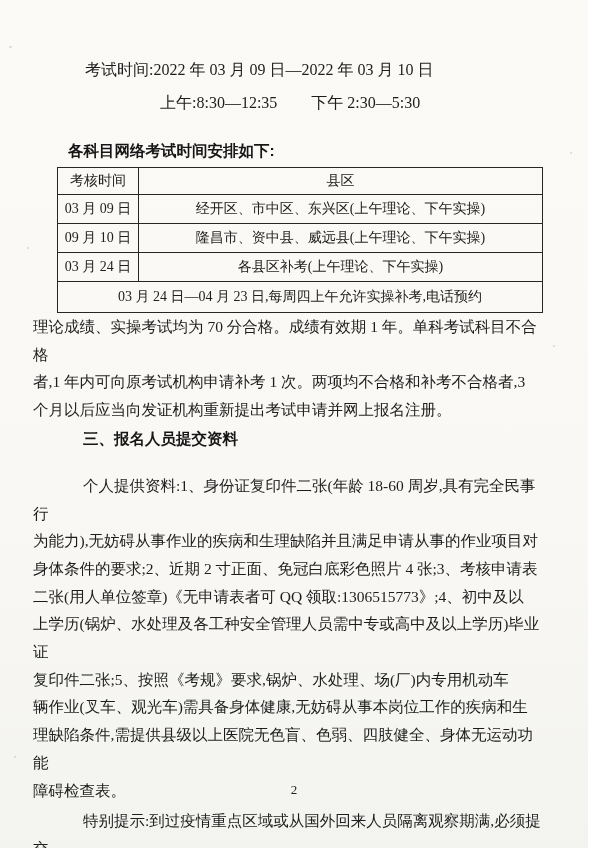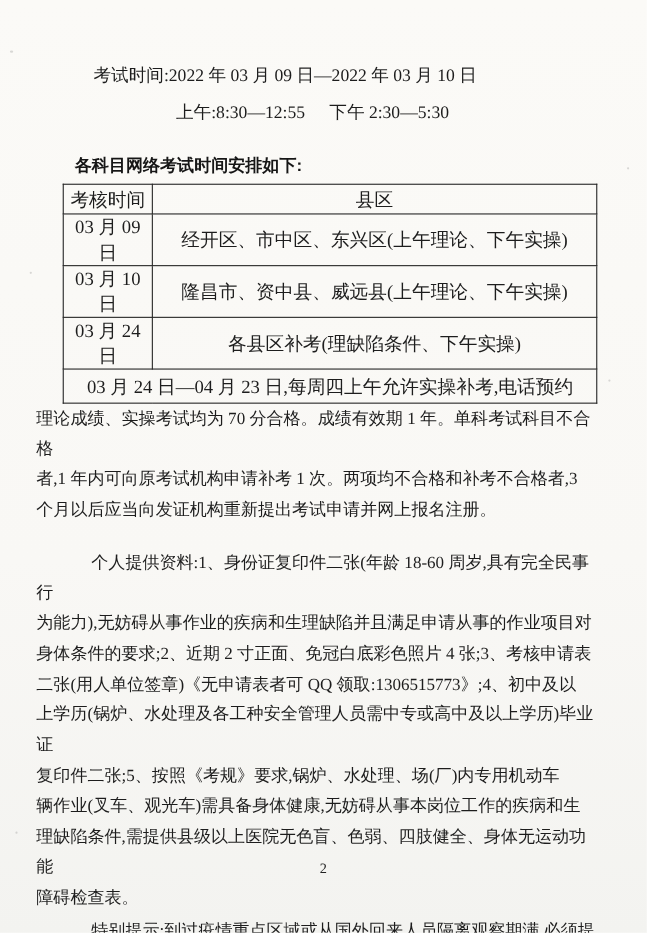--- a/index.html
+++ b/index.html
@@ -20,42 +20,42 @@
     line-height: 24px;
     white-space: nowrap;
   }
   .line-sessions {
     margin-left: 127px;
     margin-top: 9px;
     font-size: 16px;
     line-height: 24px;
     white-space: nowrap;
   }
-  .session-afternoon { margin-left: 22px; }
+  .session-afternoon { margin-left: 34px; }
 
   .heading-schedule {
     margin-left: 35px;
     margin-top: 24px;
     font-family: "Liberation Sans", "DejaVu Sans", sans-serif;
     font-weight: 700;
     font-size: 15.5px;
     line-height: 24px;
     color: #161616;
   }
 
   table.schedule {
     border-collapse: collapse;
     margin-left: 24px;
     margin-top: 4px;
     width: 486px;
     table-layout: fixed;
   }
   table.schedule th, table.schedule td {
     border: 1.6px solid #262626;
-    font-size: 17px;
+    font-size: 14px;
     font-weight: 400;
     text-align: center;
     vertical-align: middle;
     padding: 0;
   }
   table.schedule th { height: 26px; }
   table.schedule td { height: 28px; }
   table.schedule td.tfoot-cell { height: 30px; }
   col.col-date { width: 81px; }
 
@@ -119,58 +119,59 @@
   <span class="speck speck-2"></span>
   <span class="speck speck-3"></span>
   <span class="speck speck-4"></span>
   <span class="speck speck-5"></span>
 
   <div class="content">
 
     <div class="line-exam-time">考试时间:2022 年 03 月 09 日—2022 年 03 月 10 日</div>
 
     <div class="line-sessions">
-      <span>上午:8:30—12:55</span><span class="session-afternoon">下午 2:30—5:30</span>
+      <span>上午:8:30—12:35</span><span class="session-afternoon">下午 2:30—5:30</span>
     </div>
 
     <div class="heading-schedule">各科目网络考试时间安排如下:</div>
 
     <table class="schedule">
       <colgroup>
           <col class="col-date">
           <col>
         </colgroup>
       <tbody>
           <tr>
         <th>考核时间</th>
         <th>县区</th>
       </tr>
       <tr>
         <td>03 月 09 日</td>
         <td>经开区、市中区、东兴区(上午理论、下午实操)</td>
       </tr>
       <tr>
-        <td>03 月 10 日</td>
+        <td>09 月 10 日</td>
         <td>隆昌市、资中县、威远县(上午理论、下午实操)</td>
       </tr>
       <tr>
         <td>03 月 24 日</td>
-        <td>各县区补考(理缺陷条件、下午实操)</td>
+        <td>各县区补考(上午理论、下午实操)</td>
       </tr>
       <tr>
         <td class="tfoot-cell" colspan="2">03 月 24 日—04 月 23 日,每周四上午允许实操补考,电话预约</td>
       </tr>
     </tbody>
       </table>
 
 
     <div class="para para-scores">理论成绩、实操考试均为 70 分合格。成绩有效期 1 年。单科考试科目不合格
 者,1 年内可向原考试机构申请补考 1 次。两项均不合格和补考不合格者,3
 个月以后应当向发证机构重新提出考试申请并网上报名注册。</div>
 
+    <div class="heading-section">三、报名人员提交资料</div>
 
     <div class="para para-indent para-materials">个人提供资料:1、身份证复印件二张(年龄 18-60 周岁,具有完全民事行
 为能力),无妨碍从事作业的疾病和生理缺陷并且满足申请从事的作业项目对
 身体条件的要求;2、近期 2 寸正面、免冠白底彩色照片 4 张;3、考核申请表
 二张(用人单位签章)《无申请表者可 QQ 领取:1306515773》;4、初中及以
 上学历(锅炉、水处理及各工种安全管理人员需中专或高中及以上学历)毕业证
 复印件二张;5、按照《考规》要求,锅炉、水处理、场(厂)内专用机动车
 辆作业(叉车、观光车)需具备身体健康,无妨碍从事本岗位工作的疾病和生
 理缺陷条件,需提供县级以上医院无色盲、色弱、四肢健全、身体无运动功能
 障碍检查表。</div>

